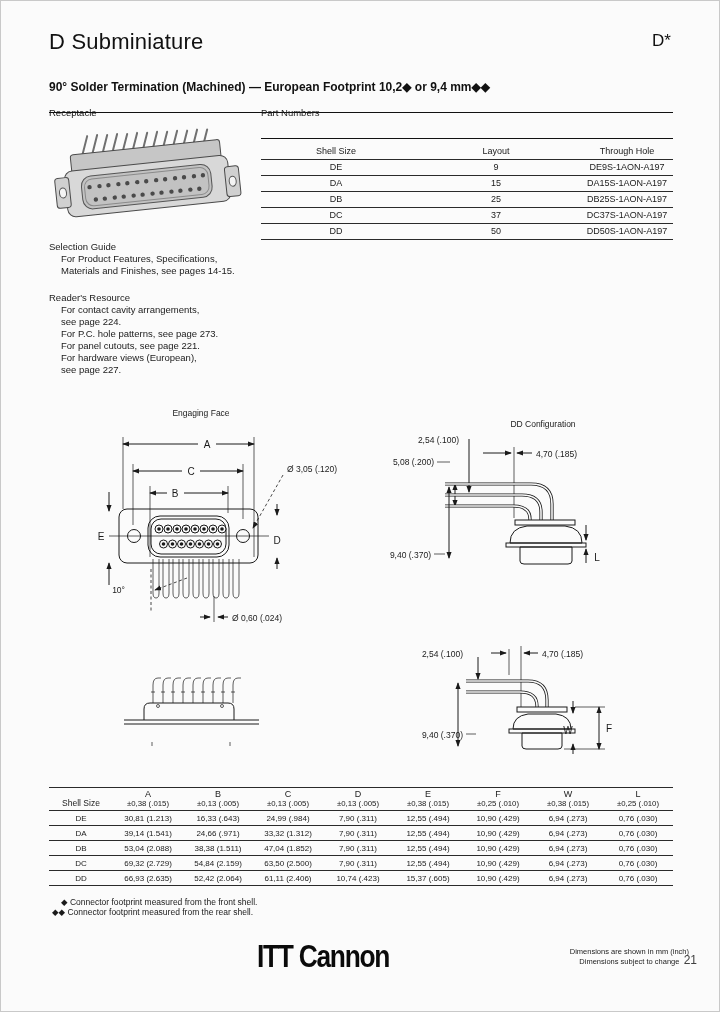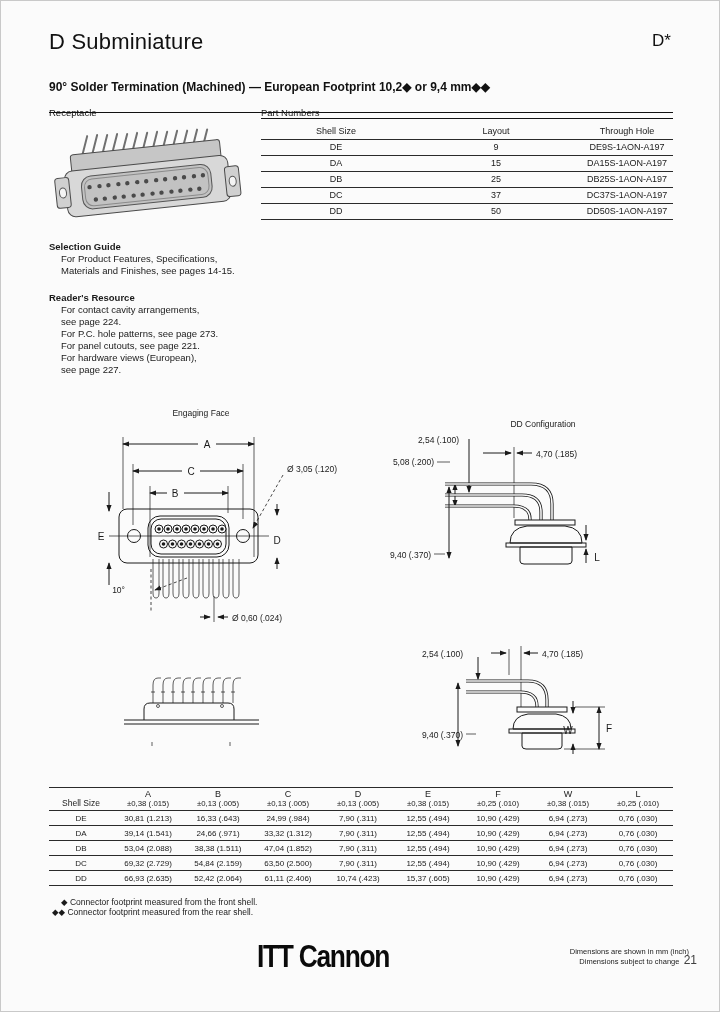--- a/index.html
+++ b/index.html
@@ -10,29 +10,29 @@
 
   .page-title { left:48px; top:28px; font-size:22px; font-weight:400; color:#111; letter-spacing:.2px; }
   .series-code { right:48px; top:30px; font-size:17px; color:#111; }
   .subtitle { left:48px; top:79px; width:624px; font-size:12px; font-weight:700; color:#111;
               padding-bottom:18px; border-bottom:1.5px solid #111; }
 
   .sec-label { font-size:9.5px; color:#111; }
   .receptacle-label { left:48px; top:106px; }
 
   .pn-block { left:260px; top:106px; width:412px; }
-  .pn-title { font-size:9.5px; padding-bottom:0; border-bottom:1.5px solid #111; }
+  .pn-title { font-size:9.5px; padding-bottom:20px; border-bottom:1.5px solid #111; }
   .pn-table { margin-top:5px; }
   .pn-row { display:grid; grid-template-columns:150px 170px 92px; border-bottom:1px solid #2a2a2a; }
   .pn-row > div { text-align:center; font-size:9px; padding:2px 0 3px; white-space:nowrap; }
   .pn-note { margin-top:3px; font-size:8.3px; color:#222; }
 
   .sg-block { left:48px; top:240px; width:230px; }
   .rr-block { left:48px; top:291px; width:230px; }
-  .tx-head { font-size:9.5px; margin-bottom:1px;font-weight:bold; }
+  .tx-head { font-size:9.5px; margin-bottom:1px; }
   .tx-line { font-size:9.5px; line-height:12px; margin-left:12px; white-space:nowrap; }
 
   .dim-block { left:48px; top:786px; width:624px; }
   .dim-title { font-size:9.5px; margin-bottom:4px; }
   .dim-table { border-top:1px solid #2a2a2a; }
   .dim-head { display:grid; grid-template-columns:64px repeat(8,70px); border-bottom:1px solid #2a2a2a; }
   .dim-shell-header { font-size:8.5px; align-self:end; text-align:center; padding-bottom:2px; }
   .dim-letter { text-align:center; font-size:9px; line-height:10px; padding-top:1px; }
   .dim-tol { text-align:center; font-size:7.8px; line-height:9px; padding-bottom:2px; white-space:nowrap; }
   .dim-row { display:grid; grid-template-columns:64px repeat(8,70px); border-bottom:1px solid #2a2a2a; }

